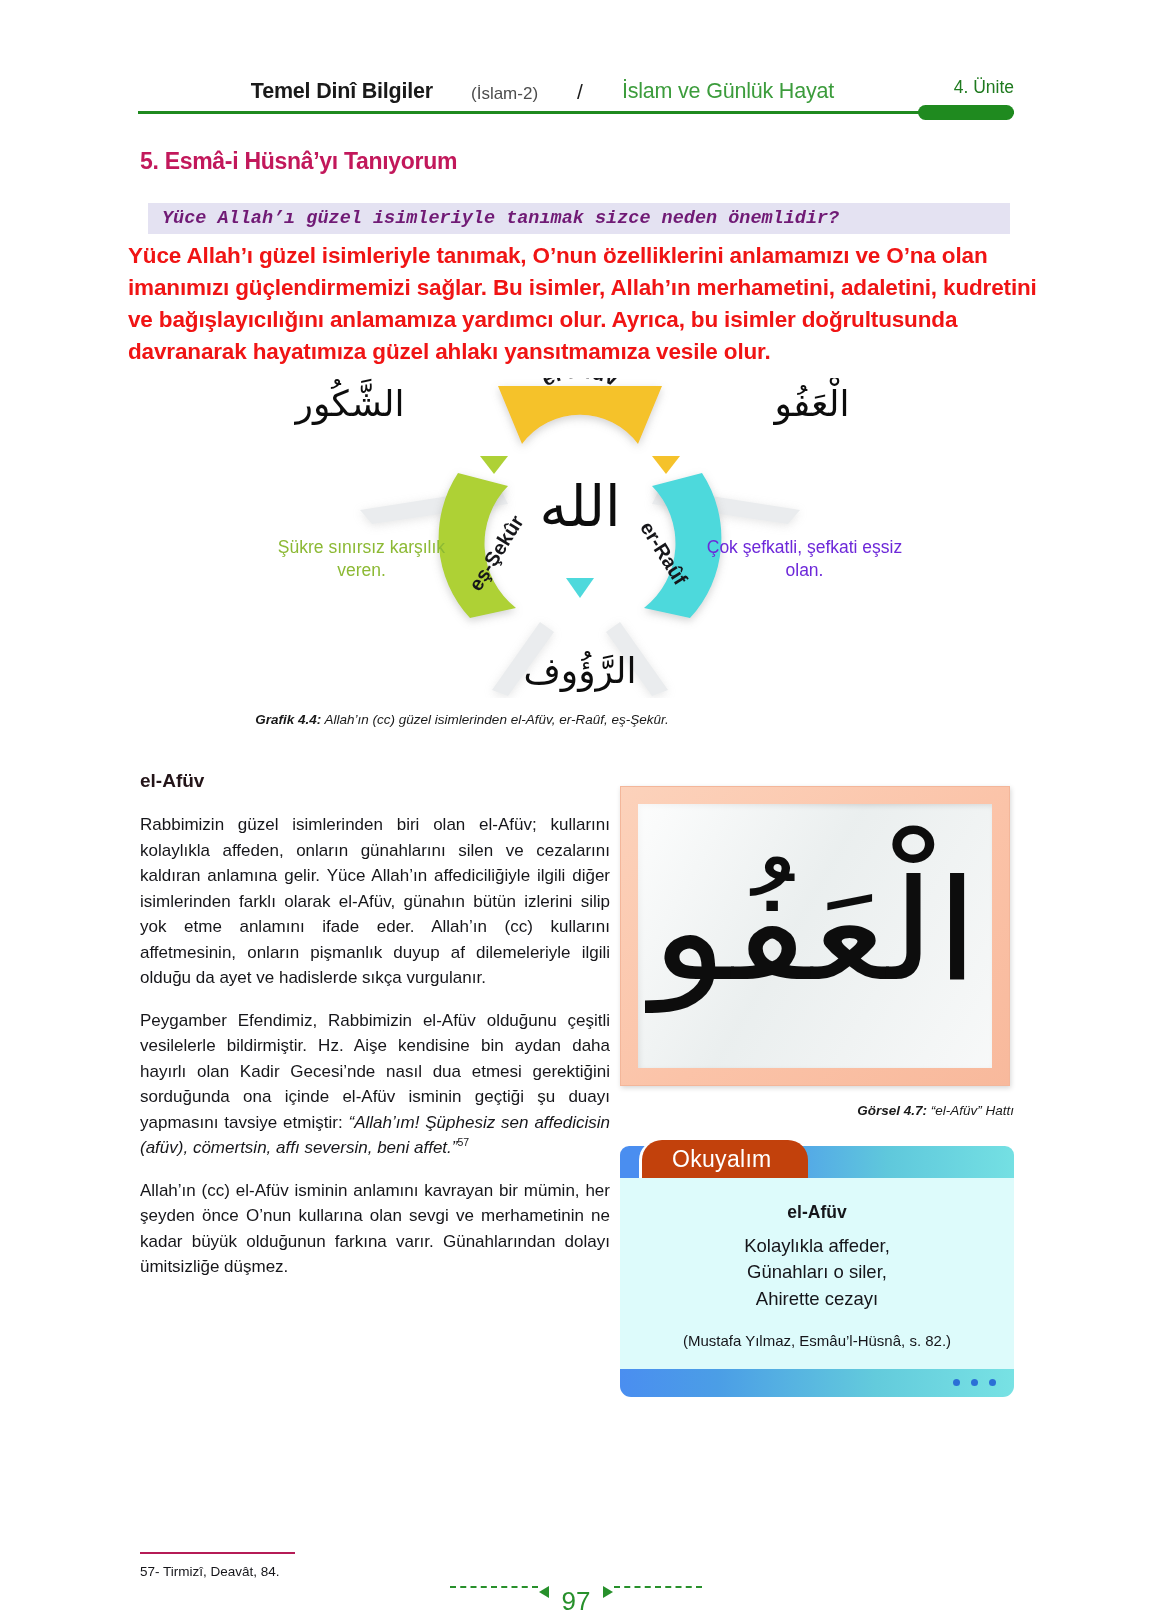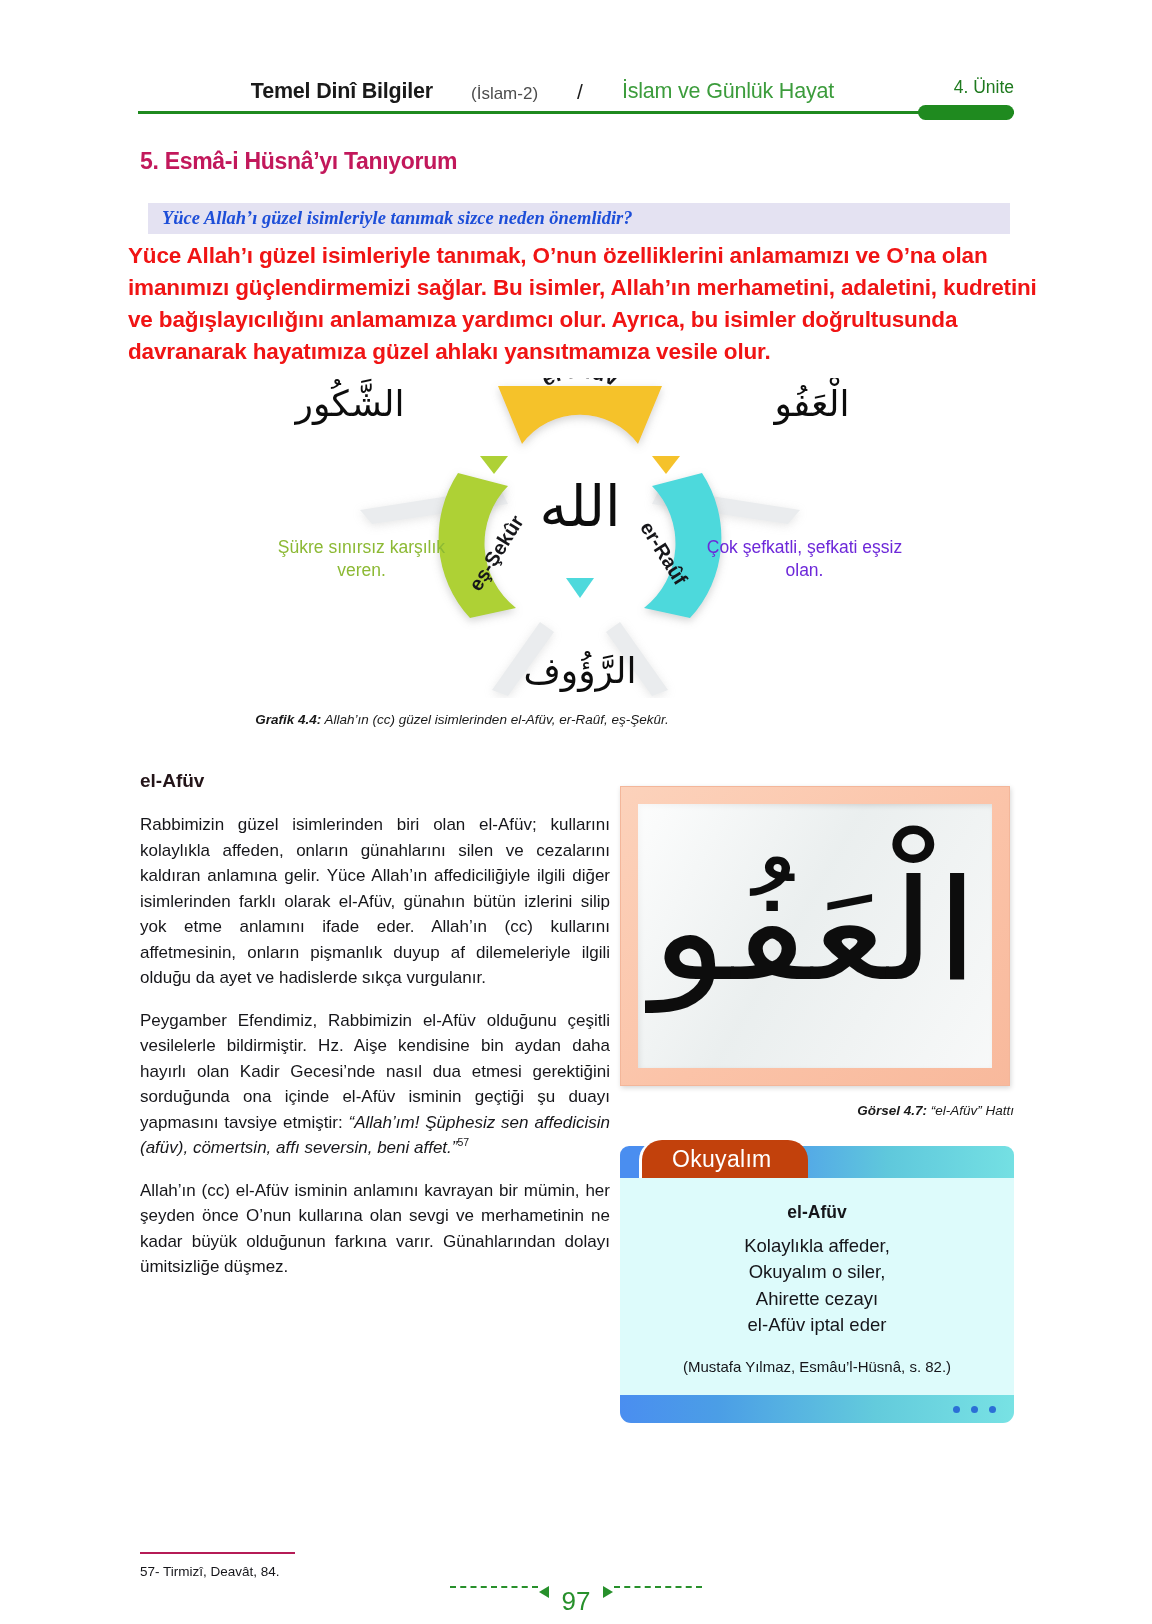--- a/index.html
+++ b/index.html
@@ -97,25 +97,25 @@
     position: absolute;
     left: 148px;
     top: 203px;
     width: 862px;
     height: 31px;
     background: #e4e2f2;
     display: flex;
     align-items: center;
   }
   .question-text {
-    font-family: Liberation Serif, serif;
+    font-family: Liberation Mono, monospace;
     font-style: italic;
     font-weight: bold;
     font-size: 18.5px;
-    color: #1d4ed8;
+    color: #701a75;
     padding-left: 14px;
   }
 
   
   .answer-text {
     position: absolute;
     left: 128px;
     top: 240px;
     width: 915px;
     font-size: 22.5px;
@@ -474,23 +474,22 @@
     <div class="oku-tab-wrap">
       <div class="oku-tab-bg"></div>
       <div class="oku-tab">
         <span class="oku-tab-label">Okuyalım</span>
       </div>
     </div>
     <div class="oku-body">
       <div class="oku-title">el-Afüv</div>
       <div class="oku-poem">
         <div>Kolaylıkla affeder,</div>
-        <div>Okuyalım o siler,</div>
+        <div>Günahları o siler,</div>
         <div>Ahirette cezayı</div>
-        <div>el-Afüv iptal eder</div>
       </div>
       <div class="oku-source">(Mustafa Yılmaz, Esmâu’l-Hüsnâ, s. 82.)</div>
     </div>
     <div class="oku-footer">
       <span class="oku-dot"></span>
       <span class="oku-dot"></span>
       <span class="oku-dot"></span>
     </div>
   </div>
 </div>

